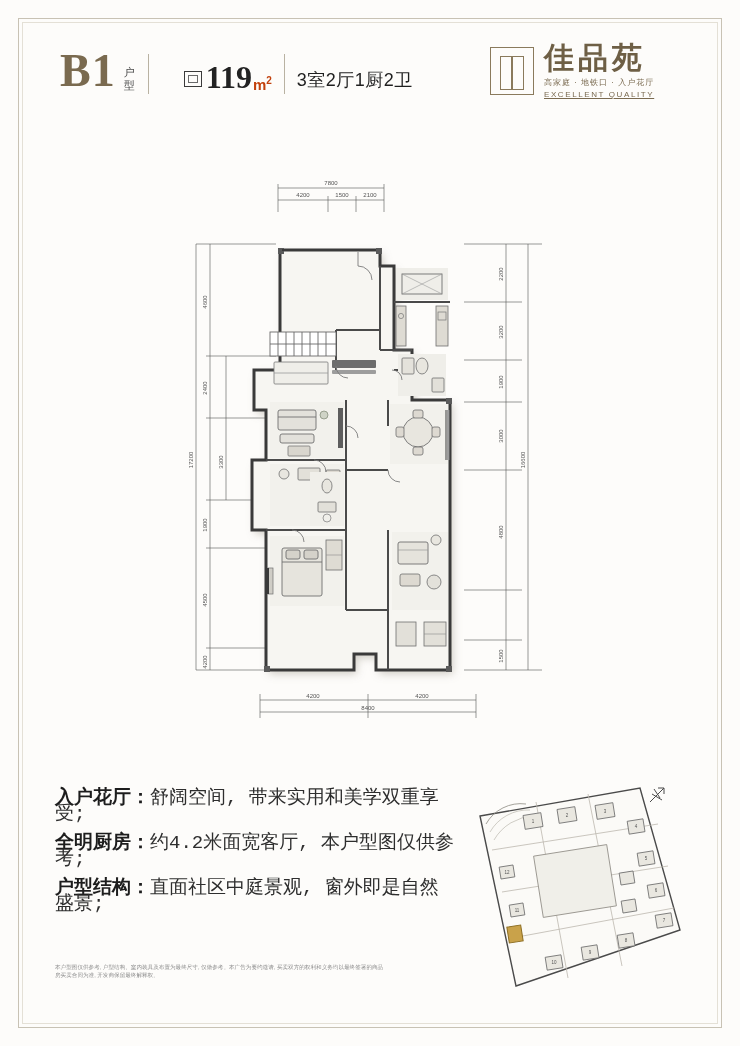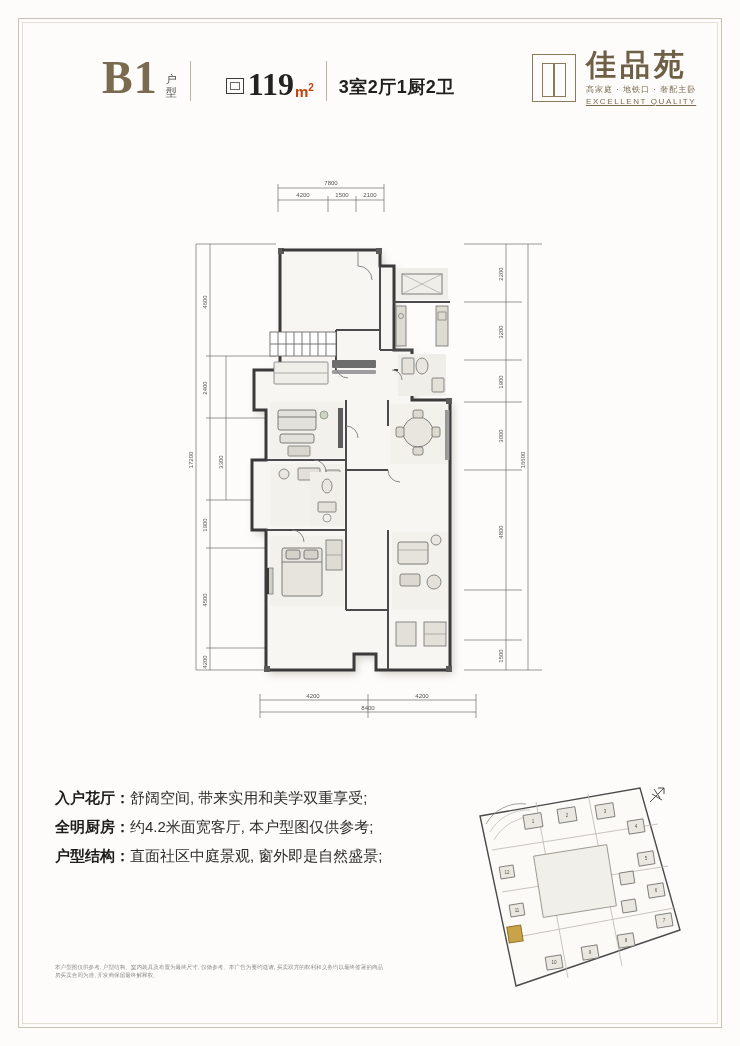--- a/index.html
+++ b/index.html
@@ -21,21 +21,21 @@
     position:absolute; left:18px; top:18px; right:18px; bottom:18px;
     border:1px solid #c8c2b4;
   }
   .outer-frame2 {
     position:absolute; left:22px; top:22px; right:22px; bottom:22px;
     border:1px solid #e4e0d6;
   }
 
   
   .header {
-    position:absolute; left:60px; top:55px; width:620px; height:70px;margin-left:42px;
+    position:absolute; left:60px; top:48px; width:620px; height:70px;
   }
   .hdr-left { position:absolute; left:0; top:0; display:flex; align-items:flex-end; }
   .b1 {
     font-family:"Liberation Serif", serif;
     font-size:46px; font-weight:bold; letter-spacing:1px;
     color:#7a6a4f; line-height:46px;
   }
   .huxing {
     margin-left:8px; margin-bottom:2px;
     font-size:11px; line-height:13px; color:#4a4a4a;
@@ -51,21 +51,21 @@
     content:""; position:absolute; left:3px; top:3px; right:3px; bottom:3px;
     border:1px solid #6a6a6a;
   }
   .area-num {
     font-family:"Liberation Serif", serif;
     font-size:32px; font-weight:bold; color:#222; line-height:32px;
   }
   .area-unit { font-size:15px; font-weight:bold; color:#c2410c; margin-left:1px; }
   .area-unit sup { font-size:10px; }
   .rooms {
-    font-size:18px; font-weight:bold; color:#1f1f1f; margin-bottom:2px; letter-spacing:0.5px;
+    font-size:18px; font-weight:normal; color:#1f1f1f; margin-bottom:2px; letter-spacing:0.5px;
   }
 
   .brand {
     position:absolute; right:0; top:-6px; width:190px; text-align:left;
     display:flex; align-items:center;
   }
   .brand-mark {
     width:44px; height:48px; border:1.5px solid #8a7a5c; position:relative;
     margin-right:10px; flex:0 0 auto;
   }
@@ -88,21 +88,21 @@
   
   .plan {
     position:absolute; left:150px; top:170px; width:440px; height:560px;
   }
   .plan svg { display:block; }
 
   
   .features {
     position:absolute; left:55px; top:790px; width:400px;
   }
-  .feature { margin-bottom:13px; font-size:15px; line-height:16px; }
+  .feature { margin-bottom:13px; font-size:19px; line-height:16px;font-family:Liberation Mono, monospace; }
   .feature .ttl { font-weight:bold; color:#1d1d1d; }
   .feature .desc { color:#2e2e2e; }
   .disclaimer {
     position:absolute; left:55px; top:963px; width:330px;
     font-size:5.6px; line-height:8px; color:#8d8d8d;
   }
 
   
   .sitemap { position:absolute; left:472px; top:780px; width:215px; height:215px; }
 </style>
@@ -127,21 +127,21 @@
         <div class="area-unit"><span>m</span><sup>2</sup></div>
       </div>
       <div class="vline"></div>
       <div class="rooms">3室2厅1厨2卫</div>
     </div>
 
     <div class="brand">
       <div class="brand-mark"></div>
       <div class="brand-txt">
         <div class="brand-cn">佳品苑</div>
-        <div class="brand-sub1">高家庭 · 地铁口 · 奢配主卧</div>
+        <div class="brand-sub1">高家庭 · 地铁口 · 入户花厅</div>
         <div class="brand-sub2">EXCELLENT QUALITY</div>
       </div>
     </div>
   </div>
 
   <div class="plan">
     <svg width="440" height="560" viewBox="0 0 440 560" xmlns="http://www.w3.org/2000/svg">
       <defs>
         <pattern id="hatch" width="4" height="4" patternTransform="rotate(45)" patternUnits="userSpaceOnUse">
           <line x1="0" y1="0" x2="0" y2="4" stroke="#b8b2a6" stroke-width="1"></line>

